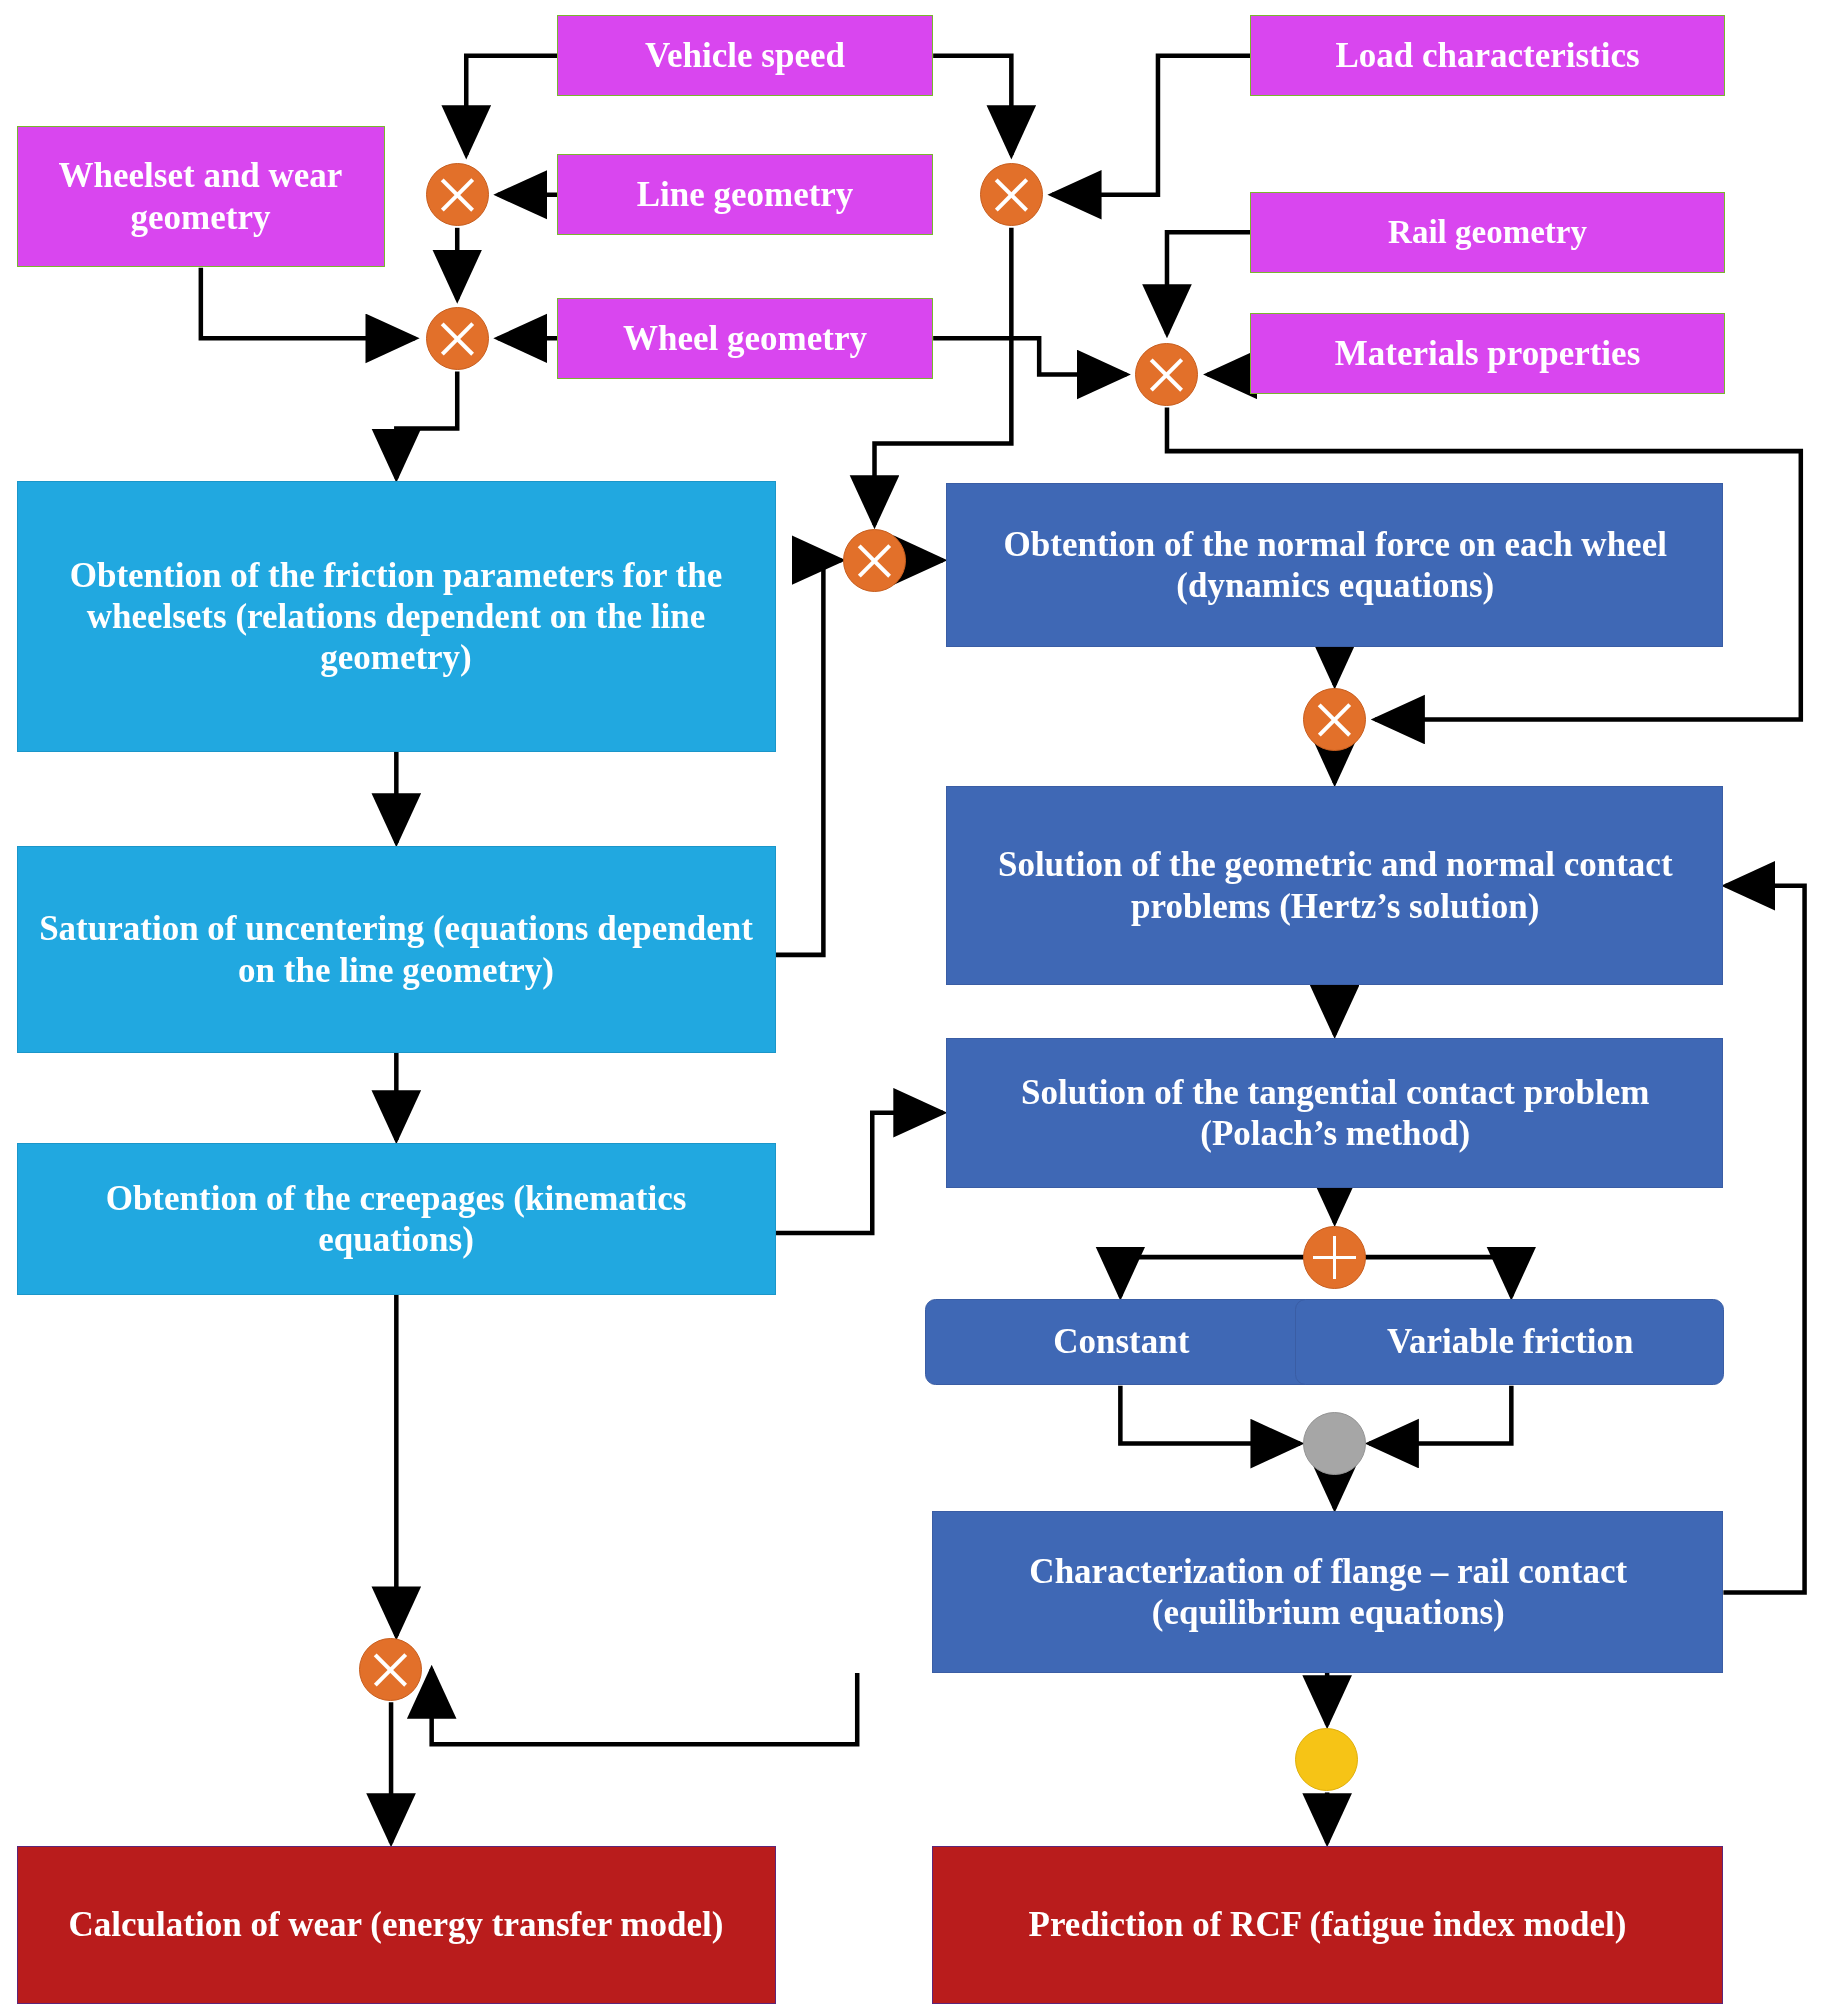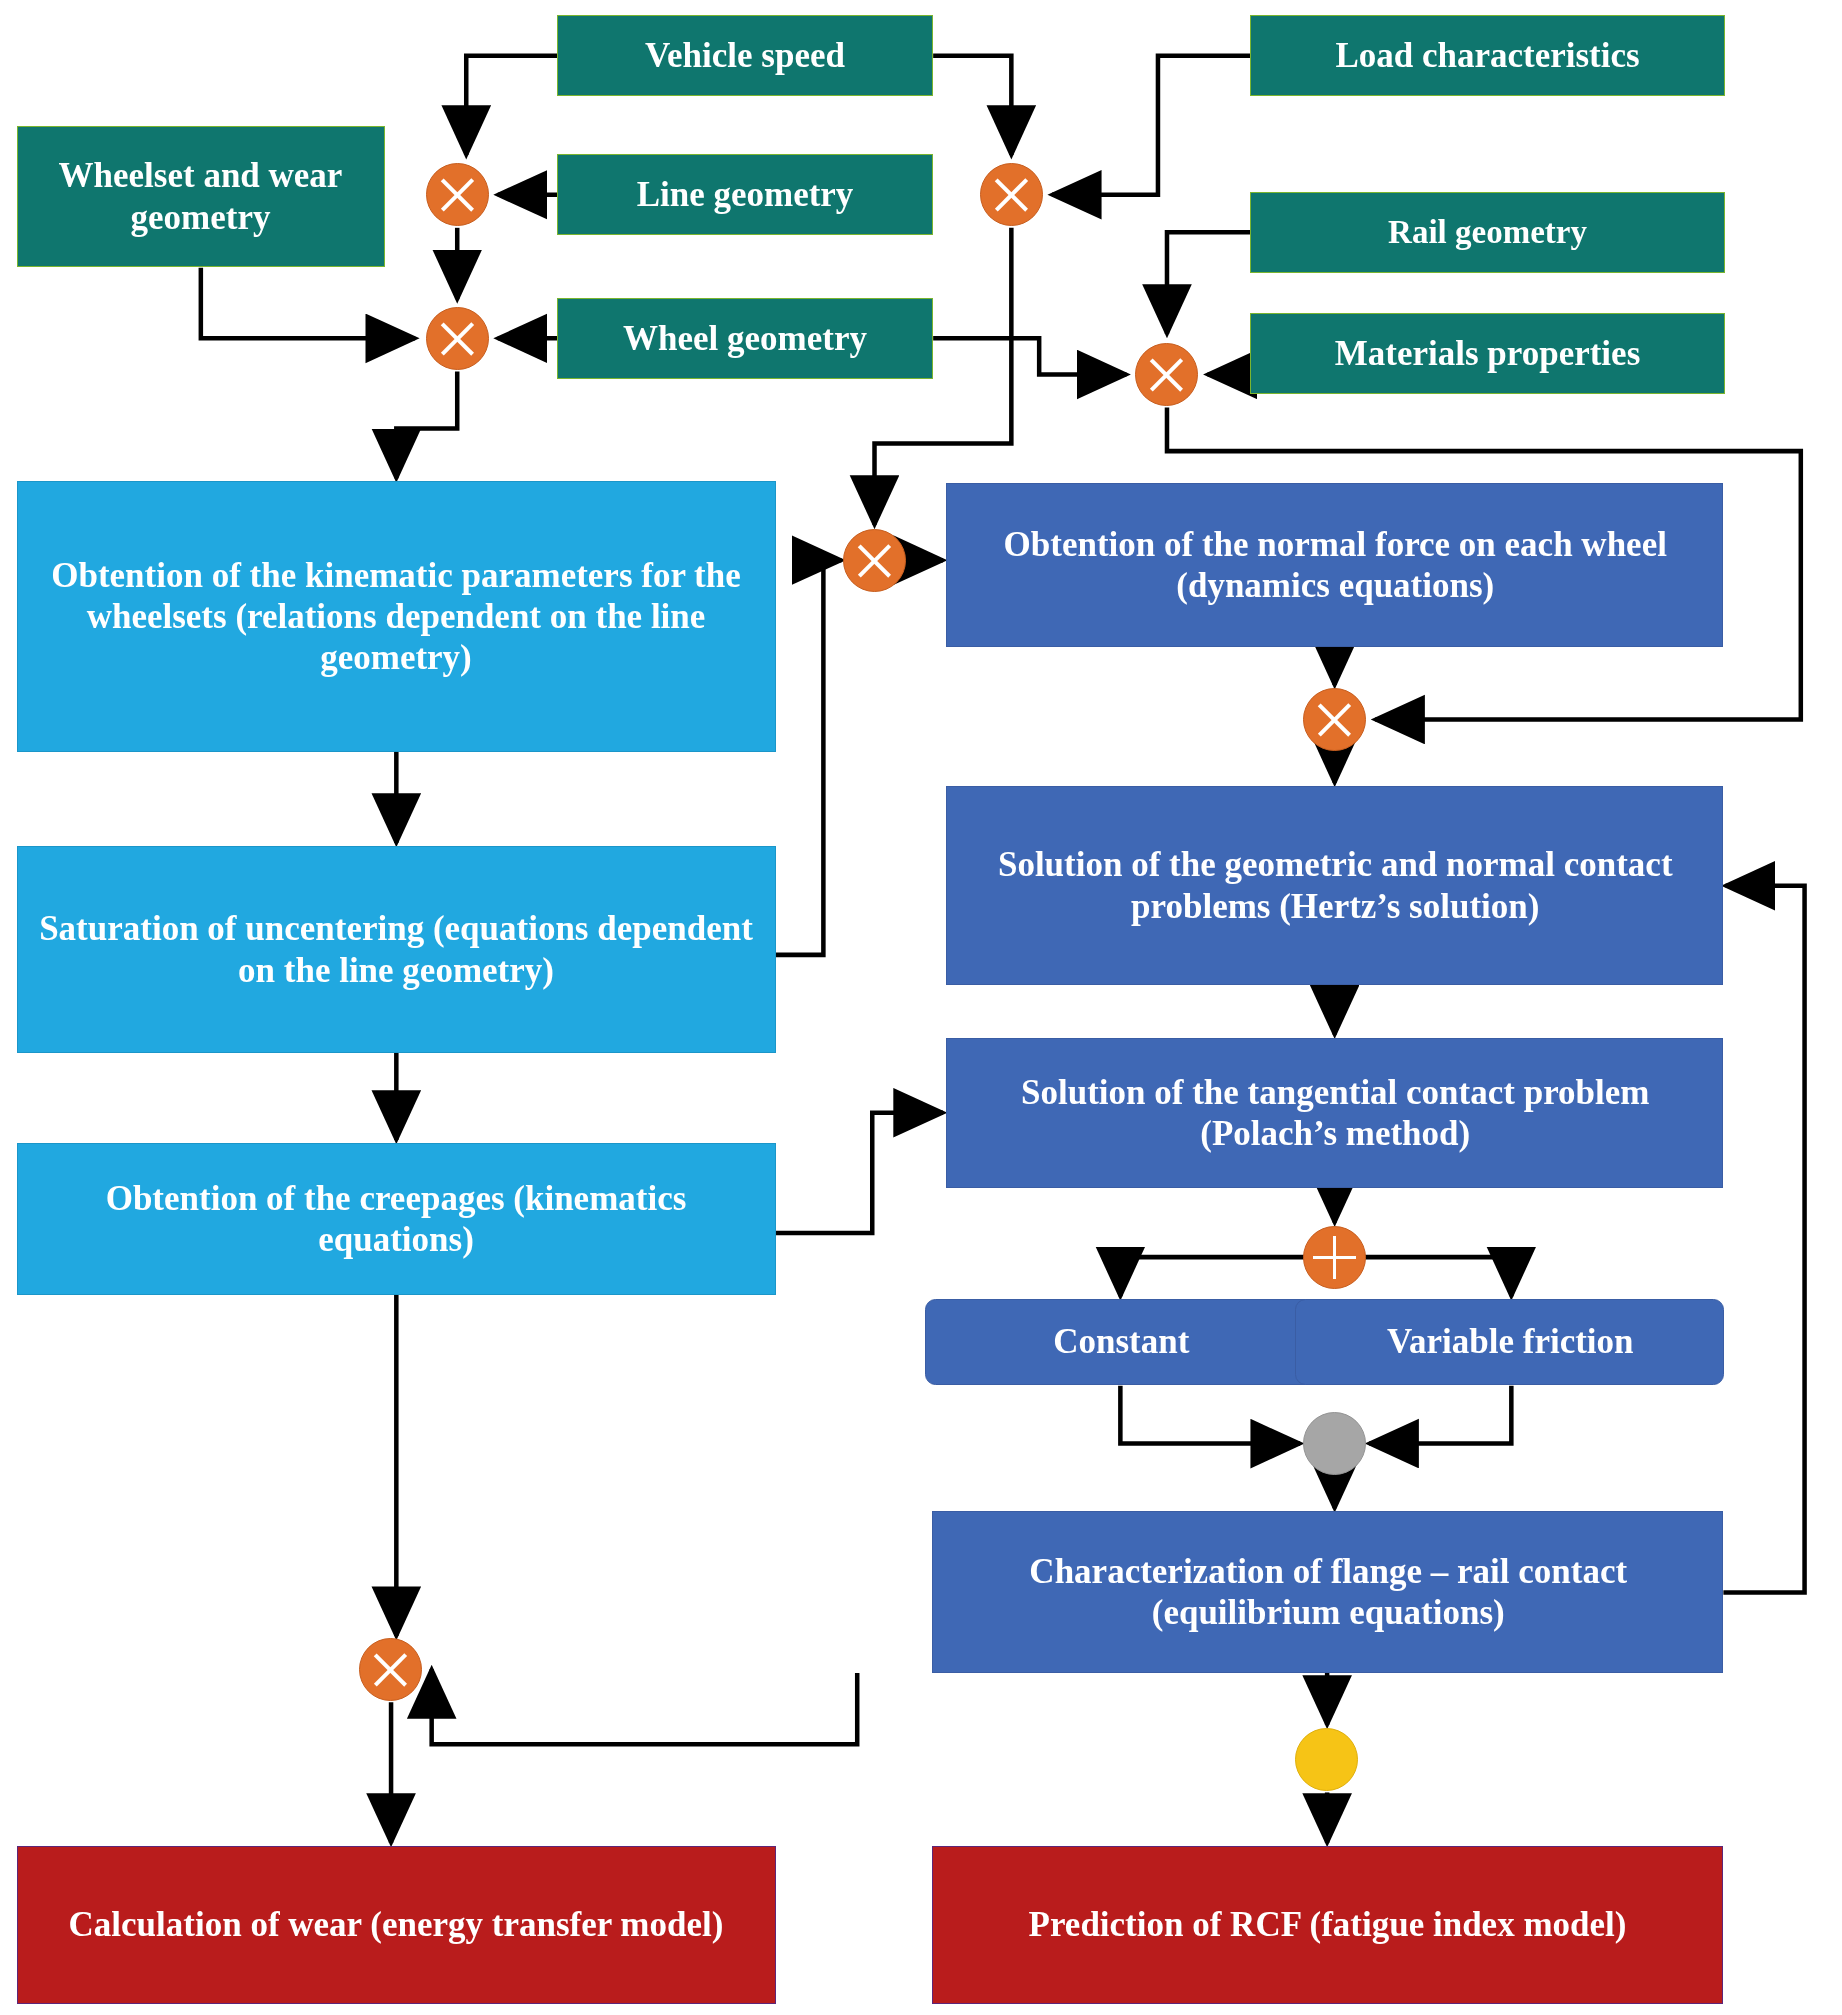--- a/index.html
+++ b/index.html
@@ -31,21 +31,21 @@
     display: flex;
     align-items: center;
     justify-content: center;
     text-align: center;
     color: #ffffff;
     font-weight: bold;
     line-height: 1.18;
     padding: 4.5px 10.5px;
   }
   .green {
-    background: #0f766e;
+    background: #d946ef;
     border: 1.5px solid #7ab52f;
   }
   .lightblue {
     background: #21a8e0;
     border: 1.5px solid #1b96c9;
   }
   .darkblue {
     background: #3f68b5;
     border: 1.5px solid #3a5da4;
     padding-left: 12px;
@@ -208,21 +208,21 @@
 
   <div class="node green" style="left:557px; top:298px; width:376px; height:81px; font-size:35px;">
     <span>Wheel geometry</span>
   </div>
 
   <div class="node green" style="left:1250px; top:313px; width:475px; height:81px; font-size:35px;">
     <span>Materials properties</span>
   </div>
 
   <div class="node lightblue" style="left:16.5px; top:481px; width:759px; height:271px; font-size:35px;">
-    <span>Obtention of the kinematic parameters for the wheelsets (relations dependent on the line geometry)</span>
+    <span>Obtention of the friction parameters for the wheelsets (relations dependent on the line geometry)</span>
   </div>
 
   <div class="node darkblue" style="left:946px; top:483px; width:777px; height:164px; font-size:35px;">
     <span>Obtention of the normal force on each wheel (dynamics equations)</span>
   </div>
 
   <div class="node lightblue" style="left:16.5px; top:846px; width:759px; height:207px; font-size:35px;">
     <span>Saturation of uncentering (equations dependent on the line geometry)</span>
   </div>
 

